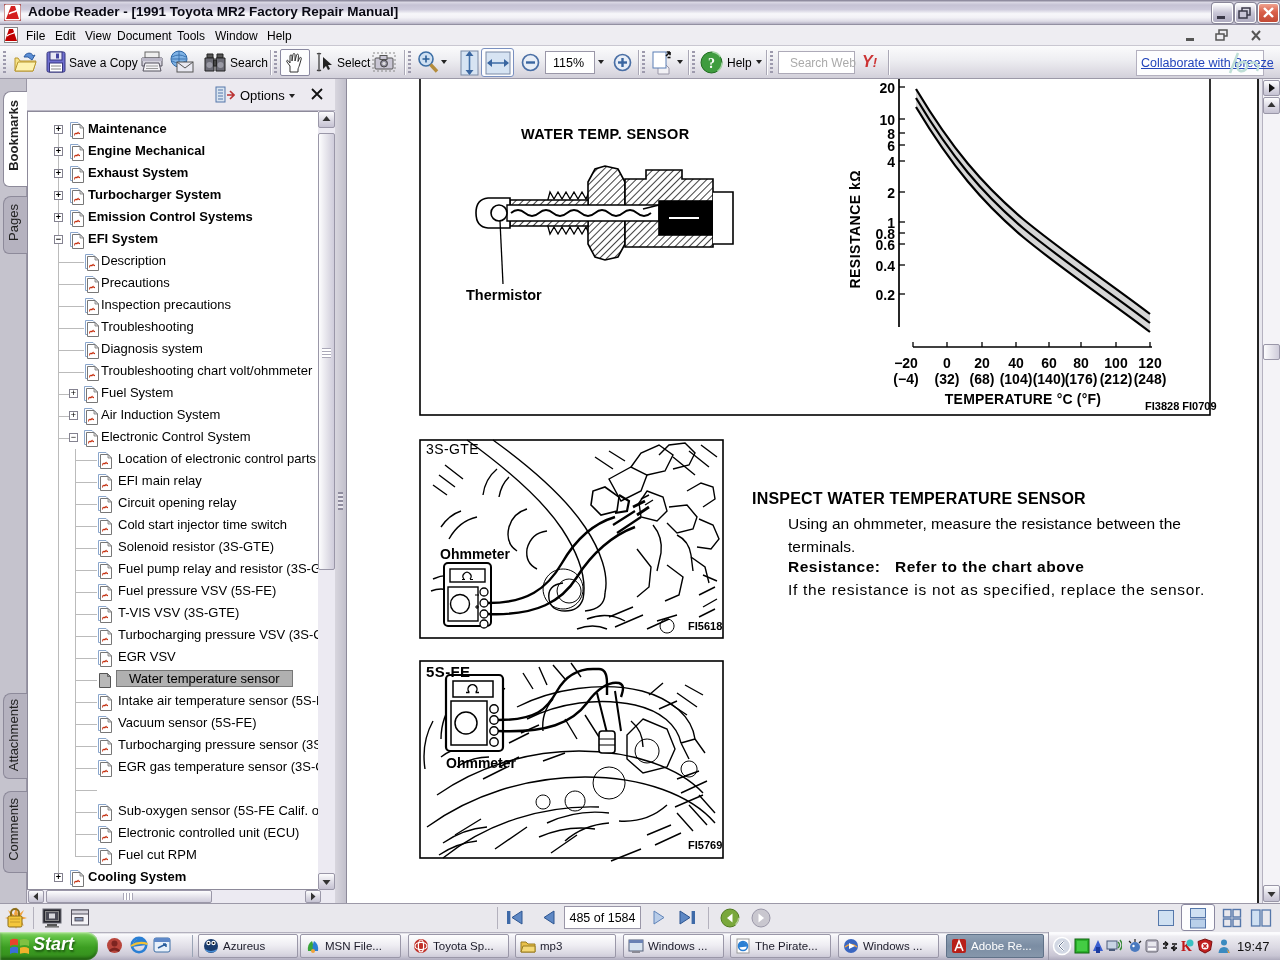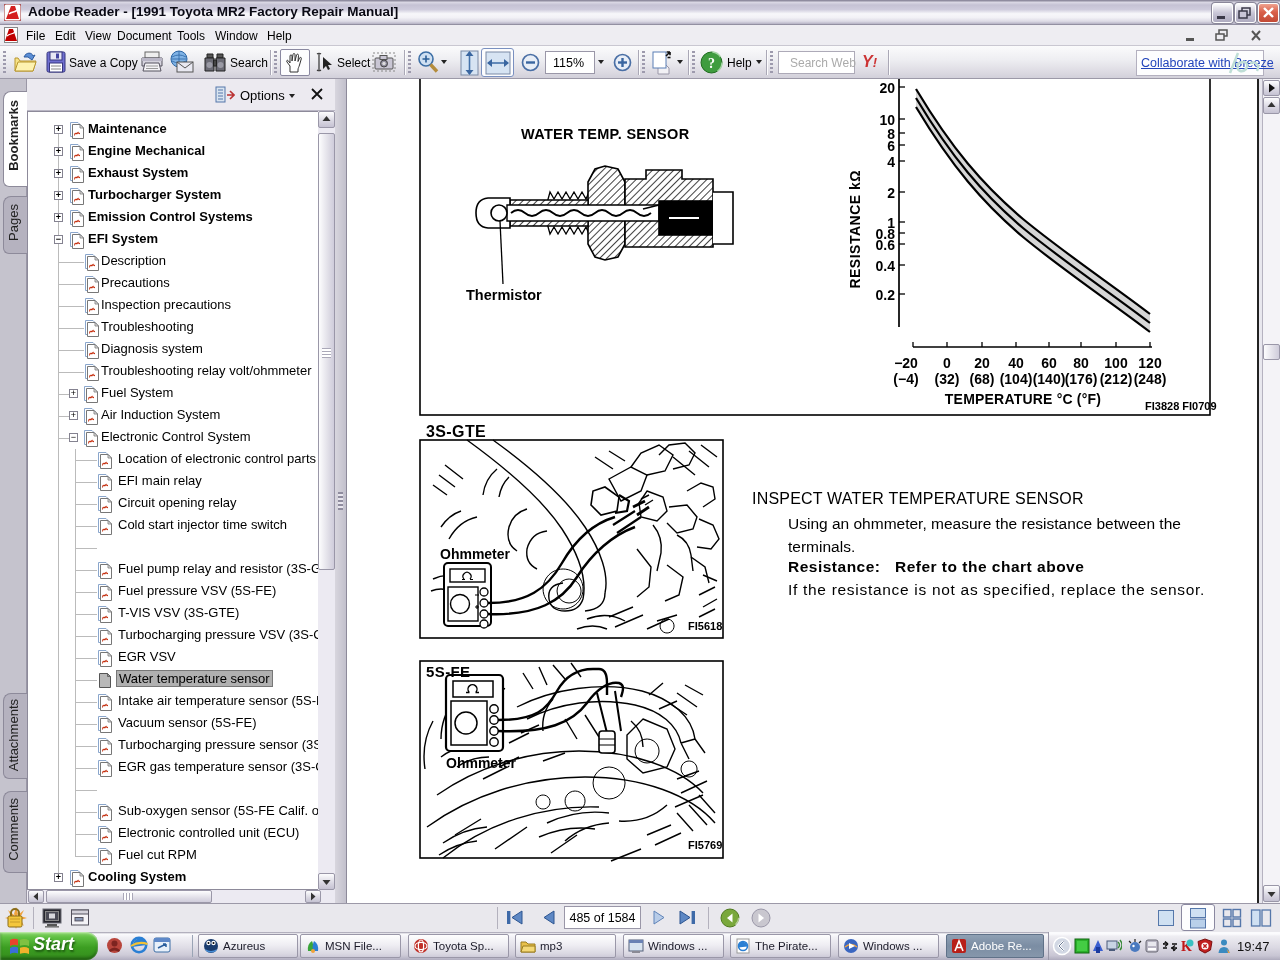--- a/index.html
+++ b/index.html
@@ -380,21 +380,21 @@
       <svg style="position:absolute;left:56px;top:3px" width="15" height="17" viewBox="0 0 15 17">
         <use href="#pdfic"></use>
       </svg>
       <span style="position:absolute;left:73px;top:2px;white-space:nowrap">Diagnosis system</span>
     </div>
   <div class="abs" style="left:30px;top:260px;width:26px;height:1px;background:#bbb"></div>
   <div class="row" style="left:0;top:249px;width:291px">
       <svg style="position:absolute;left:56px;top:3px" width="15" height="17" viewBox="0 0 15 17">
         <use href="#pdfic"></use>
       </svg>
-      <span style="position:absolute;left:73px;top:2px;white-space:nowrap">Troubleshooting relay volt/ohmmeter</span>
+      <span style="position:absolute;left:73px;top:2px;white-space:nowrap">Troubleshooting chart volt/ohmmeter</span>
     </div>
   <div class="abs" style="left:30px;top:282px;width:11px;height:1px;background:#bbb"></div>
   <div class="row" style="left:0;top:271px;width:291px">
       <div class="pm" style="left:41px">+</div>
       <svg style="position:absolute;left:55px;top:3px" width="15" height="17" viewBox="0 0 15 17">
         <use href="#pdfic"></use>
       </svg>
       <span style="position:absolute;left:73px;top:2px;white-space:nowrap">Fuel System</span>
     </div>
   <div class="abs" style="left:30px;top:304px;width:11px;height:1px;background:#bbb"></div>
@@ -435,20 +435,26 @@
       <span style="position:absolute;left:90px;top:2px;white-space:nowrap">Circuit opening relay</span>
     </div>
   <div class="abs" style="left:47px;top:414px;width:22px;height:1px;background:#bbb"></div>
   <div class="row" style="left:0;top:403px;width:291px">
       <svg style="position:absolute;left:69px;top:3px" width="15" height="17" viewBox="0 0 15 17">
         <use href="#pdfic"></use>
       </svg>
       <span style="position:absolute;left:90px;top:2px;white-space:nowrap">Cold start injector time switch</span>
     </div>
   <div class="abs" style="left:47px;top:436px;width:22px;height:1px;background:#bbb"></div>
+  <div class="row" style="left:0;top:425px;width:291px">
+      <svg style="position:absolute;left:69px;top:3px" width="15" height="17" viewBox="0 0 15 17">
+        <use href="#pdfic"></use>
+      </svg>
+      <span style="position:absolute;left:90px;top:2px;white-space:nowrap">Solenoid resistor (3S-GTE)</span>
+    </div>
   <div class="abs" style="left:47px;top:458px;width:22px;height:1px;background:#bbb"></div>
   <div class="row" style="left:0;top:447px;width:291px">
       <svg style="position:absolute;left:69px;top:3px" width="15" height="17" viewBox="0 0 15 17">
         <use href="#pdfic"></use>
       </svg>
       <span style="position:absolute;left:90px;top:2px;white-space:nowrap">Fuel pump relay and resistor (3S-GTE)</span>
     </div>
   <div class="abs" style="left:47px;top:480px;width:22px;height:1px;background:#bbb"></div>
   <div class="row" style="left:0;top:469px;width:291px">
       <svg style="position:absolute;left:69px;top:3px" width="15" height="17" viewBox="0 0 15 17">
@@ -475,21 +481,21 @@
       <svg style="position:absolute;left:69px;top:3px" width="15" height="17" viewBox="0 0 15 17">
         <use href="#pdfic"></use>
       </svg>
       <span style="position:absolute;left:90px;top:2px;white-space:nowrap">EGR VSV</span>
     </div>
   <div class="abs" style="left:47px;top:568px;width:22px;height:1px;background:#bbb"></div>
   <div class="row" style="left:0;top:557px;width:291px">
       <svg style="position:absolute;left:69px;top:3px" width="15" height="17" viewBox="0 0 15 17">
         <use href="#pdfsel"></use>
       </svg>
-      <span style="position:absolute;left:89px;top:2px;background:#b0b0b0;outline:1px solid #777;padding:0 2px;white-space:nowrap">Water temperature sensor</span>
+      <span style="position:absolute;left:89px;top:2px;background:#b0b0b0;outline:1px solid #777;padding:0 12px;white-space:nowrap">Water temperature sensor</span>
     </div>
   <div class="abs" style="left:47px;top:590px;width:22px;height:1px;background:#bbb"></div>
   <div class="row" style="left:0;top:579px;width:291px">
       <svg style="position:absolute;left:69px;top:3px" width="15" height="17" viewBox="0 0 15 17">
         <use href="#pdfic"></use>
       </svg>
       <span style="position:absolute;left:90px;top:2px;white-space:nowrap">Intake air temperature sensor (5S-FE)</span>
     </div>
   <div class="abs" style="left:47px;top:612px;width:22px;height:1px;background:#bbb"></div>
   <div class="row" style="left:0;top:601px;width:291px">
@@ -794,27 +800,27 @@
 <div class="abs" style="left:536px;top:292px;font-size:14px;font-weight:bold;width:46px;text-align:center">(−4)</div>
 <div class="abs" style="left:578px;top:292px;font-size:14px;font-weight:bold;width:44px;text-align:center">(32)</div>
 <div class="abs" style="left:613px;top:292px;font-size:14px;font-weight:bold;width:44px;text-align:center">(68)</div>
 <div class="abs" style="left:645px;top:292px;font-size:14px;font-weight:bold;width:48px;text-align:center">(104)</div>
 <div class="abs" style="left:678px;top:292px;font-size:14px;font-weight:bold;width:48px;text-align:center">(140)</div>
 <div class="abs" style="left:710px;top:292px;font-size:14px;font-weight:bold;width:48px;text-align:center">(176)</div>
 <div class="abs" style="left:745px;top:292px;font-size:14px;font-weight:bold;width:48px;text-align:center">(212)</div>
 <div class="abs" style="left:779px;top:292px;font-size:14px;font-weight:bold;width:48px;text-align:center">(248)</div>
 <div class="abs" style="left:551px;top:312px;font-size:14px;font-weight:bold;letter-spacing:0.2px;width:250px;text-align:center">TEMPERATURE °C (°F)</div>
 <div class="abs" style="left:798px;top:321px;font-size:11px;font-weight:bold">FI3828 FI0709</div>
-<div class="abs" style="left:79px;top:344px;font-size:16px;font-weight:bold;letter-spacing:0.4px">3S-GTE</div>
+<div class="abs" style="left:79px;top:362px;font-size:14px;font-weight:normal;letter-spacing:0.4px">3S-GTE</div>
 <div class="abs" style="left:341px;top:541px;font-size:11px;font-weight:bold">FI5618</div>
 <div class="abs" style="left:93px;top:467px;font-size:14px;font-weight:bold">Ohmmeter</div>
 <div class="abs" style="left:79px;top:584px;font-size:15px;font-weight:bold;letter-spacing:0.4px">5S-FE</div>
 <div class="abs" style="left:341px;top:760px;font-size:11px;font-weight:bold">FI5769</div>
 <div class="abs" style="left:99px;top:676px;font-size:14px;font-weight:bold">Ohmmeter</div>
-<div class="abs" style="left:405px;top:411px;font-size:16px;font-weight:normal;letter-spacing:0.2px">INSPECT WATER TEMPERATURE SENSOR</div>
+<div class="abs" style="left:405px;top:411px;font-size:16px;font-weight:bold;letter-spacing:0.2px">INSPECT WATER TEMPERATURE SENSOR</div>
 <div class="abs" style="left:441px;top:433px;font-size:15.5px;line-height:23px;width:400px">Using an ohmmeter, measure the resistance between the terminals.</div>
 <div class="abs" style="left:441px;top:479px;font-size:15.5px;font-weight:bold;letter-spacing:0.5px">Resistance: &nbsp; Refer to the chart above</div>
 <div class="abs" style="left:441px;top:502px;font-size:15.5px;letter-spacing:0.7px">If the resistance is not as specified, replace the sensor.</div>
 <div class="abs" style="left:910px;top:0;width:2px;height:824px;background:#222"></div>
 <div class="abs" style="left:912px;top:0;width:3px;height:824px;background:#e8e7ee"></div>
 </div>
 <div class="abs" id="dvscroll">
   <div class="sbtn" style="left:0;top:1px;width:17px;height:16px">
       <svg width="15" height="14">
         <path d="M5 2.5 L11 7 L5 11.5 Z" fill="#111"></path>

